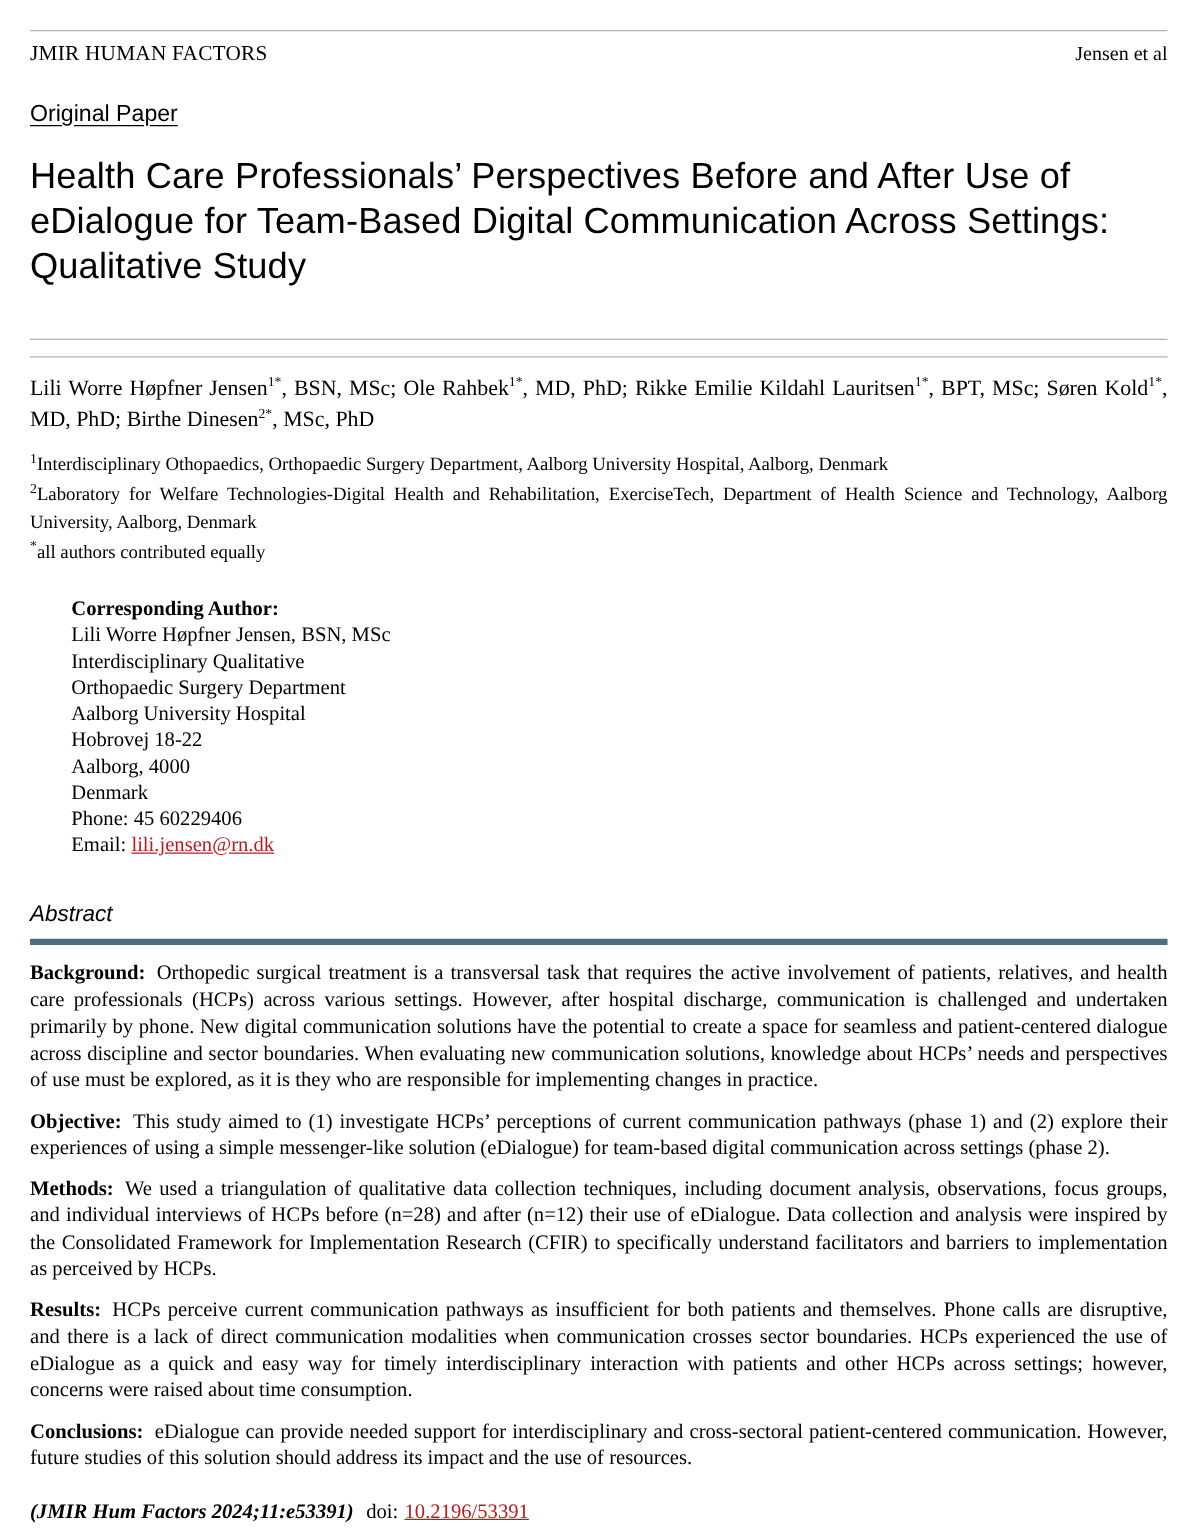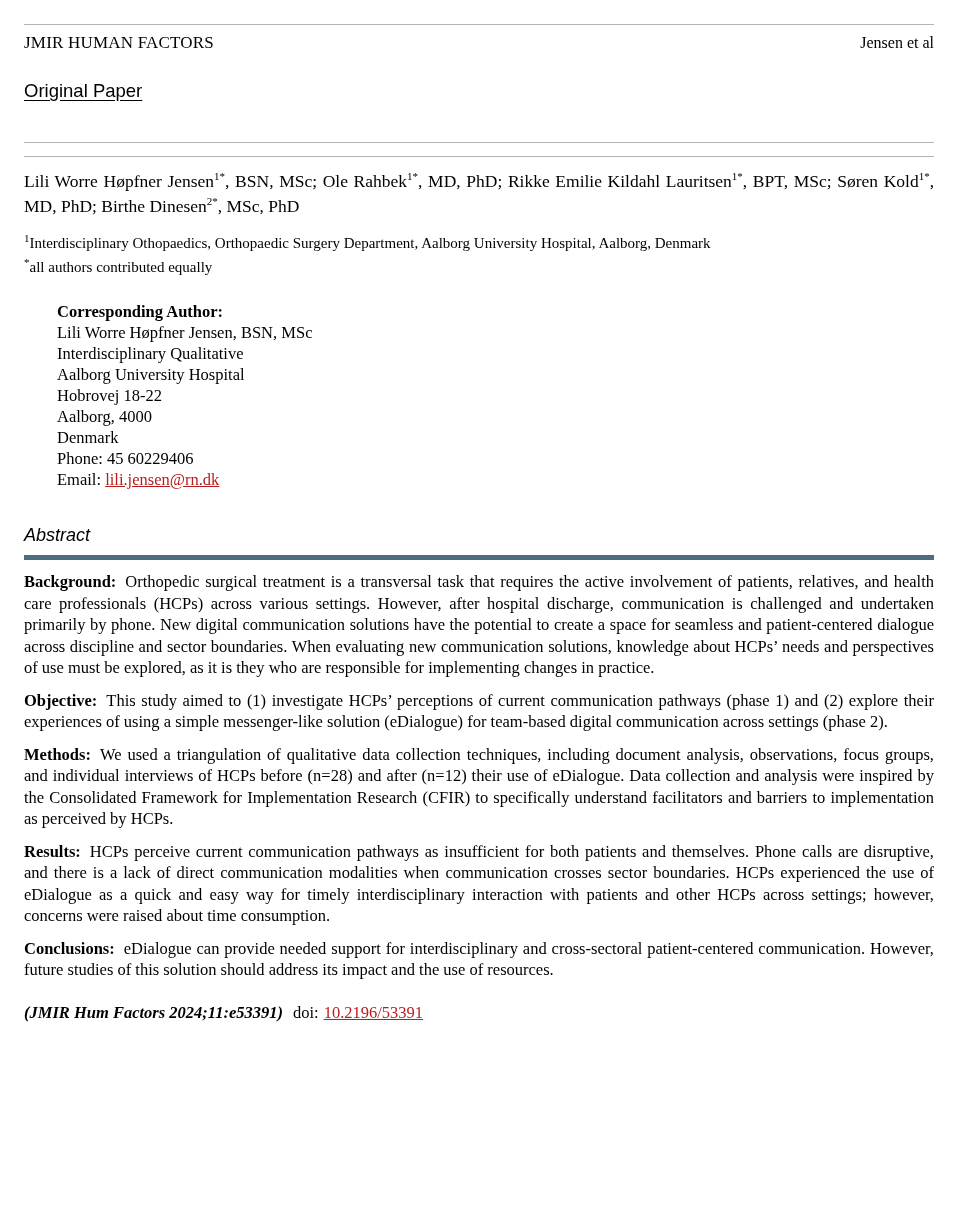--- a/index.html
+++ b/index.html
@@ -128,35 +128,38 @@
 
   <div class="toprule"></div>
 
   <div class="runhead">
     <span class="journal">JMIR HUMAN FACTORS</span>
     <span class="runauthors">Jensen et al</span>
   </div>
 
   <div class="section-label">Original Paper</div>
 
+  <h1 class="title">Health Care Professionals’ Perspectives Before and After Use of eDialogue for Team-Based Digital Communication Across Settings: Qualitative Study</h1>
 
   <div class="thinrule rule1"></div>
   <div class="thinrule rule2"></div>
 
   <p class="authors"><span><span>Lili Worre Høpfner Jensen</span><sup>1*</sup><span>, BSN, MSc; </span></span><span><span>Ole Rahbek</span><sup>1*</sup><span>, MD, PhD; </span></span><span><span>Rikke Emilie Kildahl Lauritsen</span><sup>1*</sup><span>, BPT, MSc; </span></span><span><span>Søren Kold</span><sup>1*</sup><span>, MD, PhD; </span></span><span><span>Birthe Dinesen</span><sup>2*</sup><span>, MSc, PhD</span></span></p>
 
   <div class="affils">
     <p class="affil"><sup>1</sup><span>Interdisciplinary Othopaedics, Orthopaedic Surgery Department, Aalborg University Hospital, Aalborg, Denmark</span></p>
+    <p class="affil"><sup>2</sup><span>Laboratory for Welfare Technologies-Digital Health and Rehabilitation, ExerciseTech, Department of Health Science and Technology, Aalborg University, Aalborg, Denmark</span></p>
     <p class="affil"><sup>*</sup><span>all authors contributed equally</span></p>
   </div>
 
   <div class="corr">
     <div class="corr-heading">Corresponding Author:</div>
     <div class="corr-line">Lili Worre Høpfner Jensen, BSN, MSc</div>
     <div class="corr-line">Interdisciplinary Qualitative</div>
+    <div class="corr-line">Orthopaedic Surgery Department</div>
     <div class="corr-line">Aalborg University Hospital</div>
     <div class="corr-line">Hobrovej 18-22</div>
     <div class="corr-line">Aalborg, 4000</div>
     <div class="corr-line">Denmark</div>
     <div class="corr-line">Phone: 45 60229406</div>
     <div class="corr-line"><span>Email: </span><a class="link">lili.jensen@rn.dk</a></div>
   </div>
 
   <div class="abstract-heading">Abstract</div>
   <div class="abstract-rule"></div>

